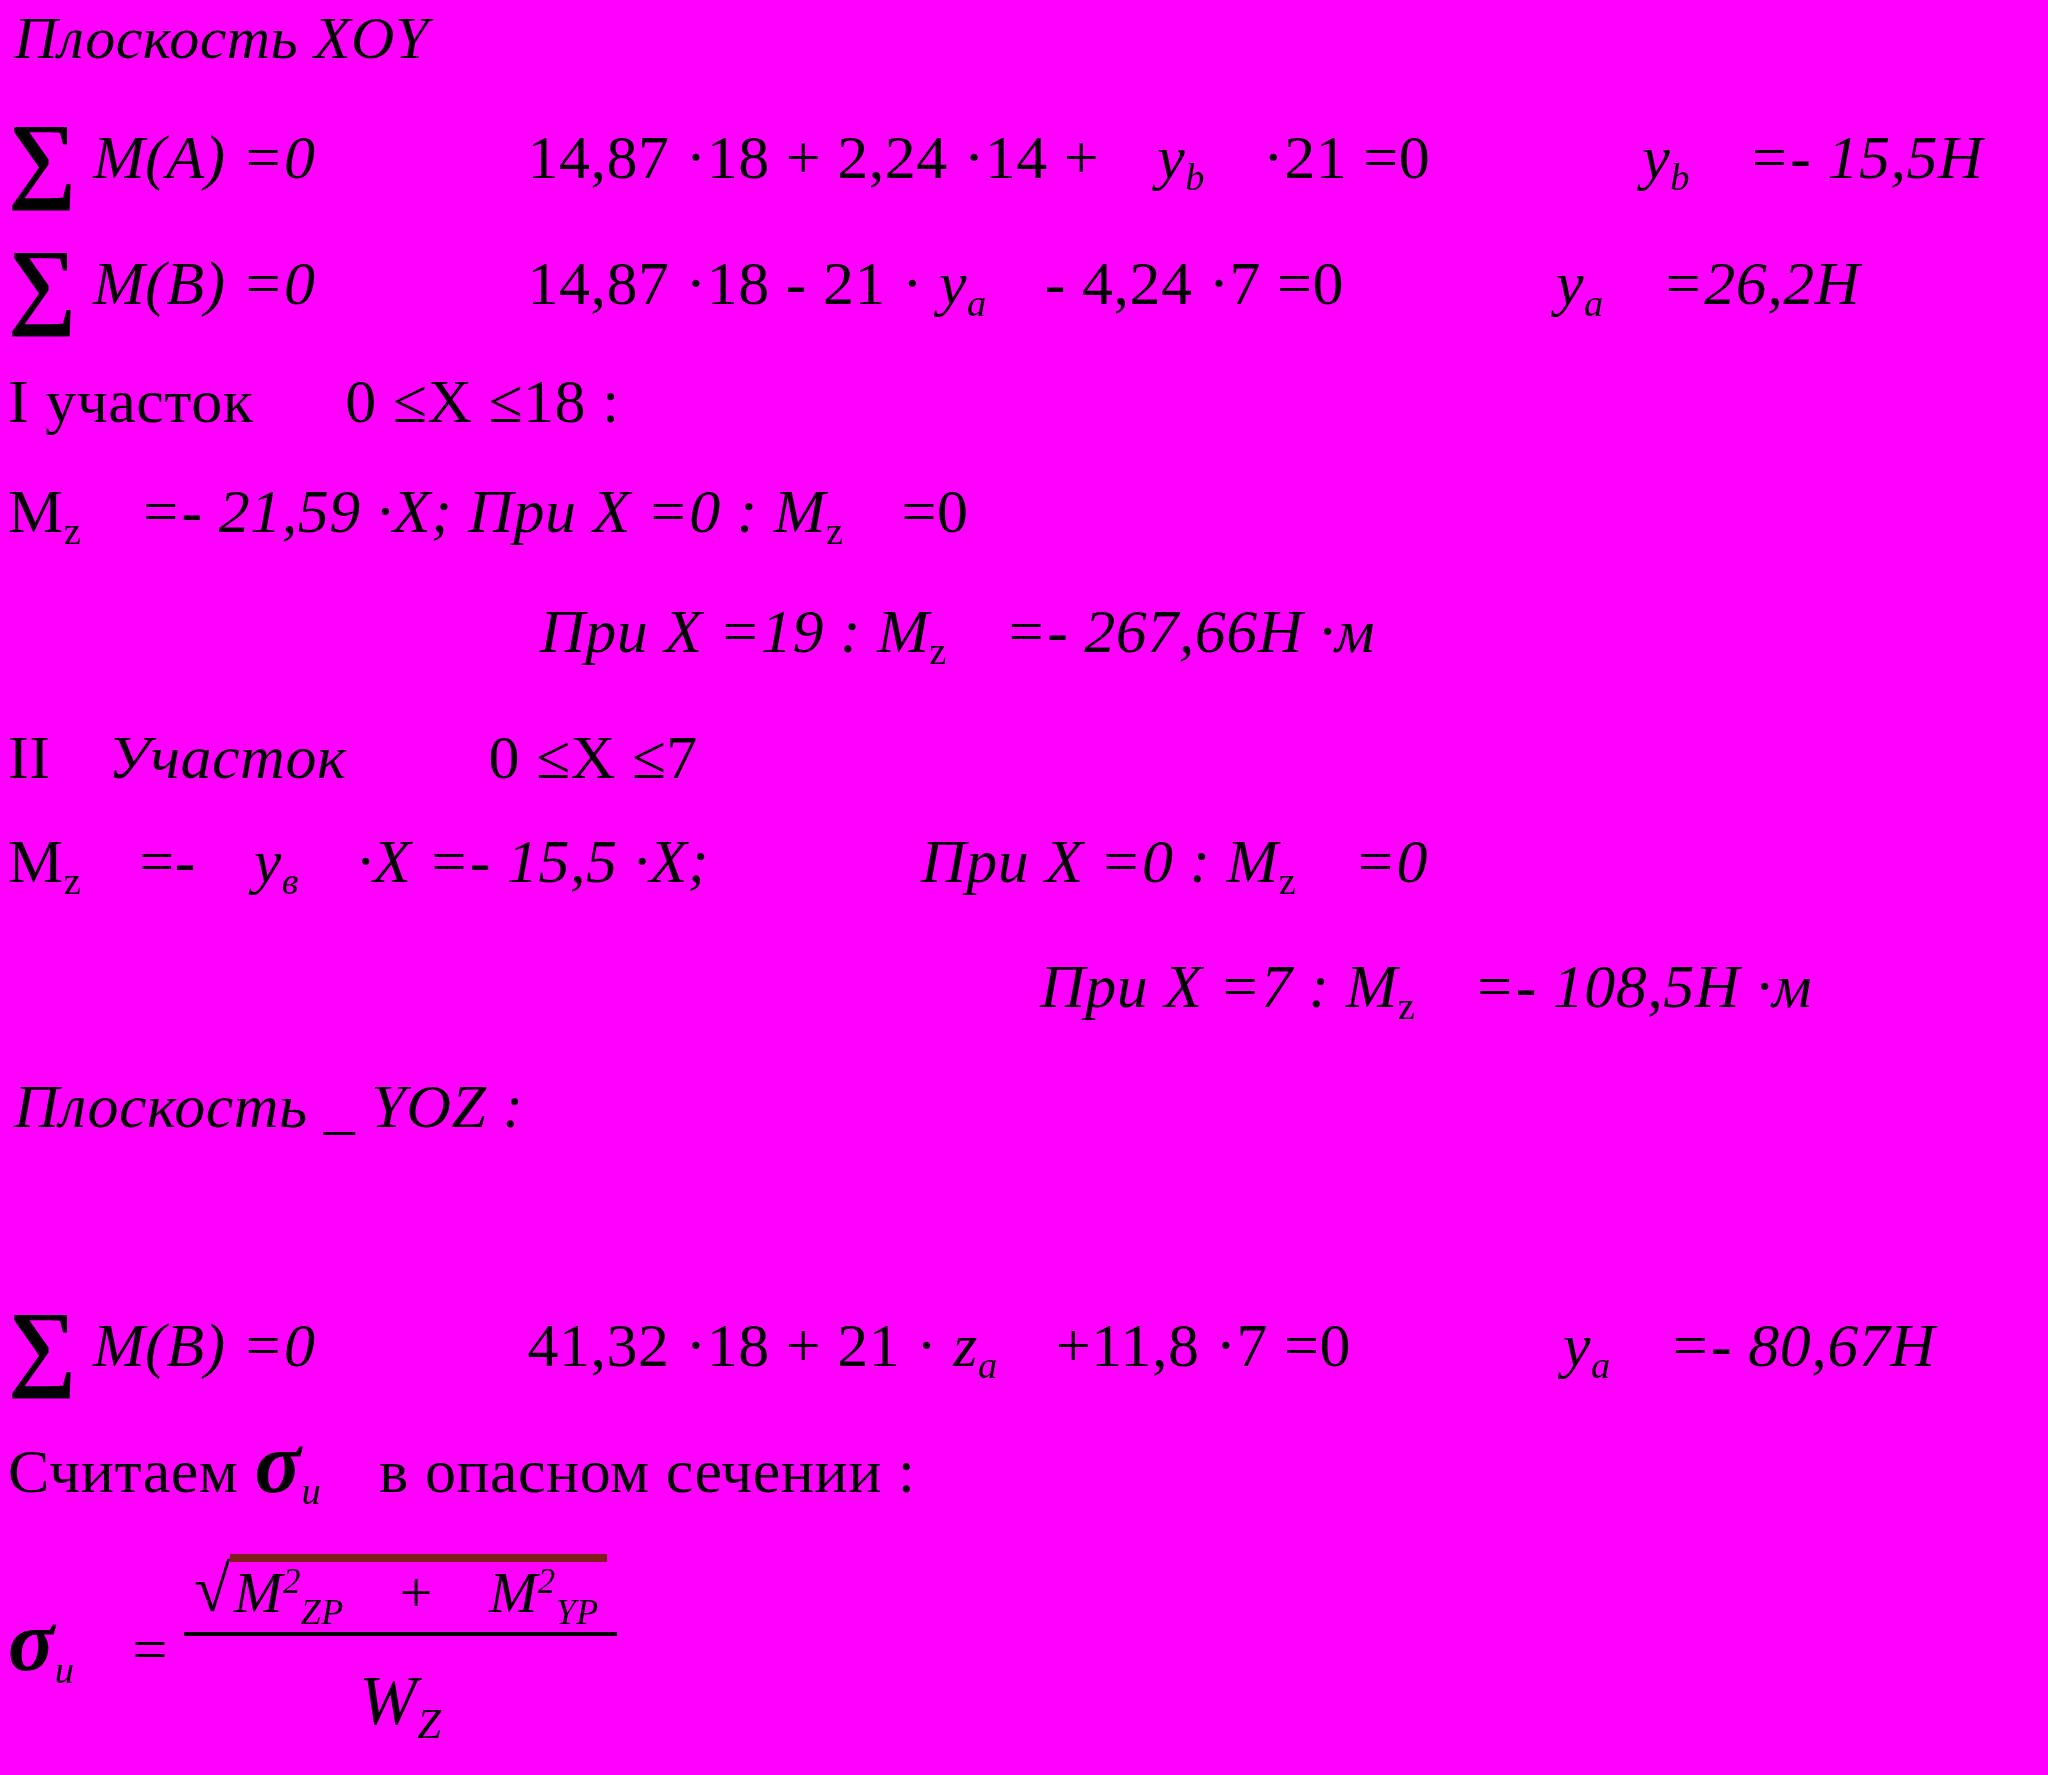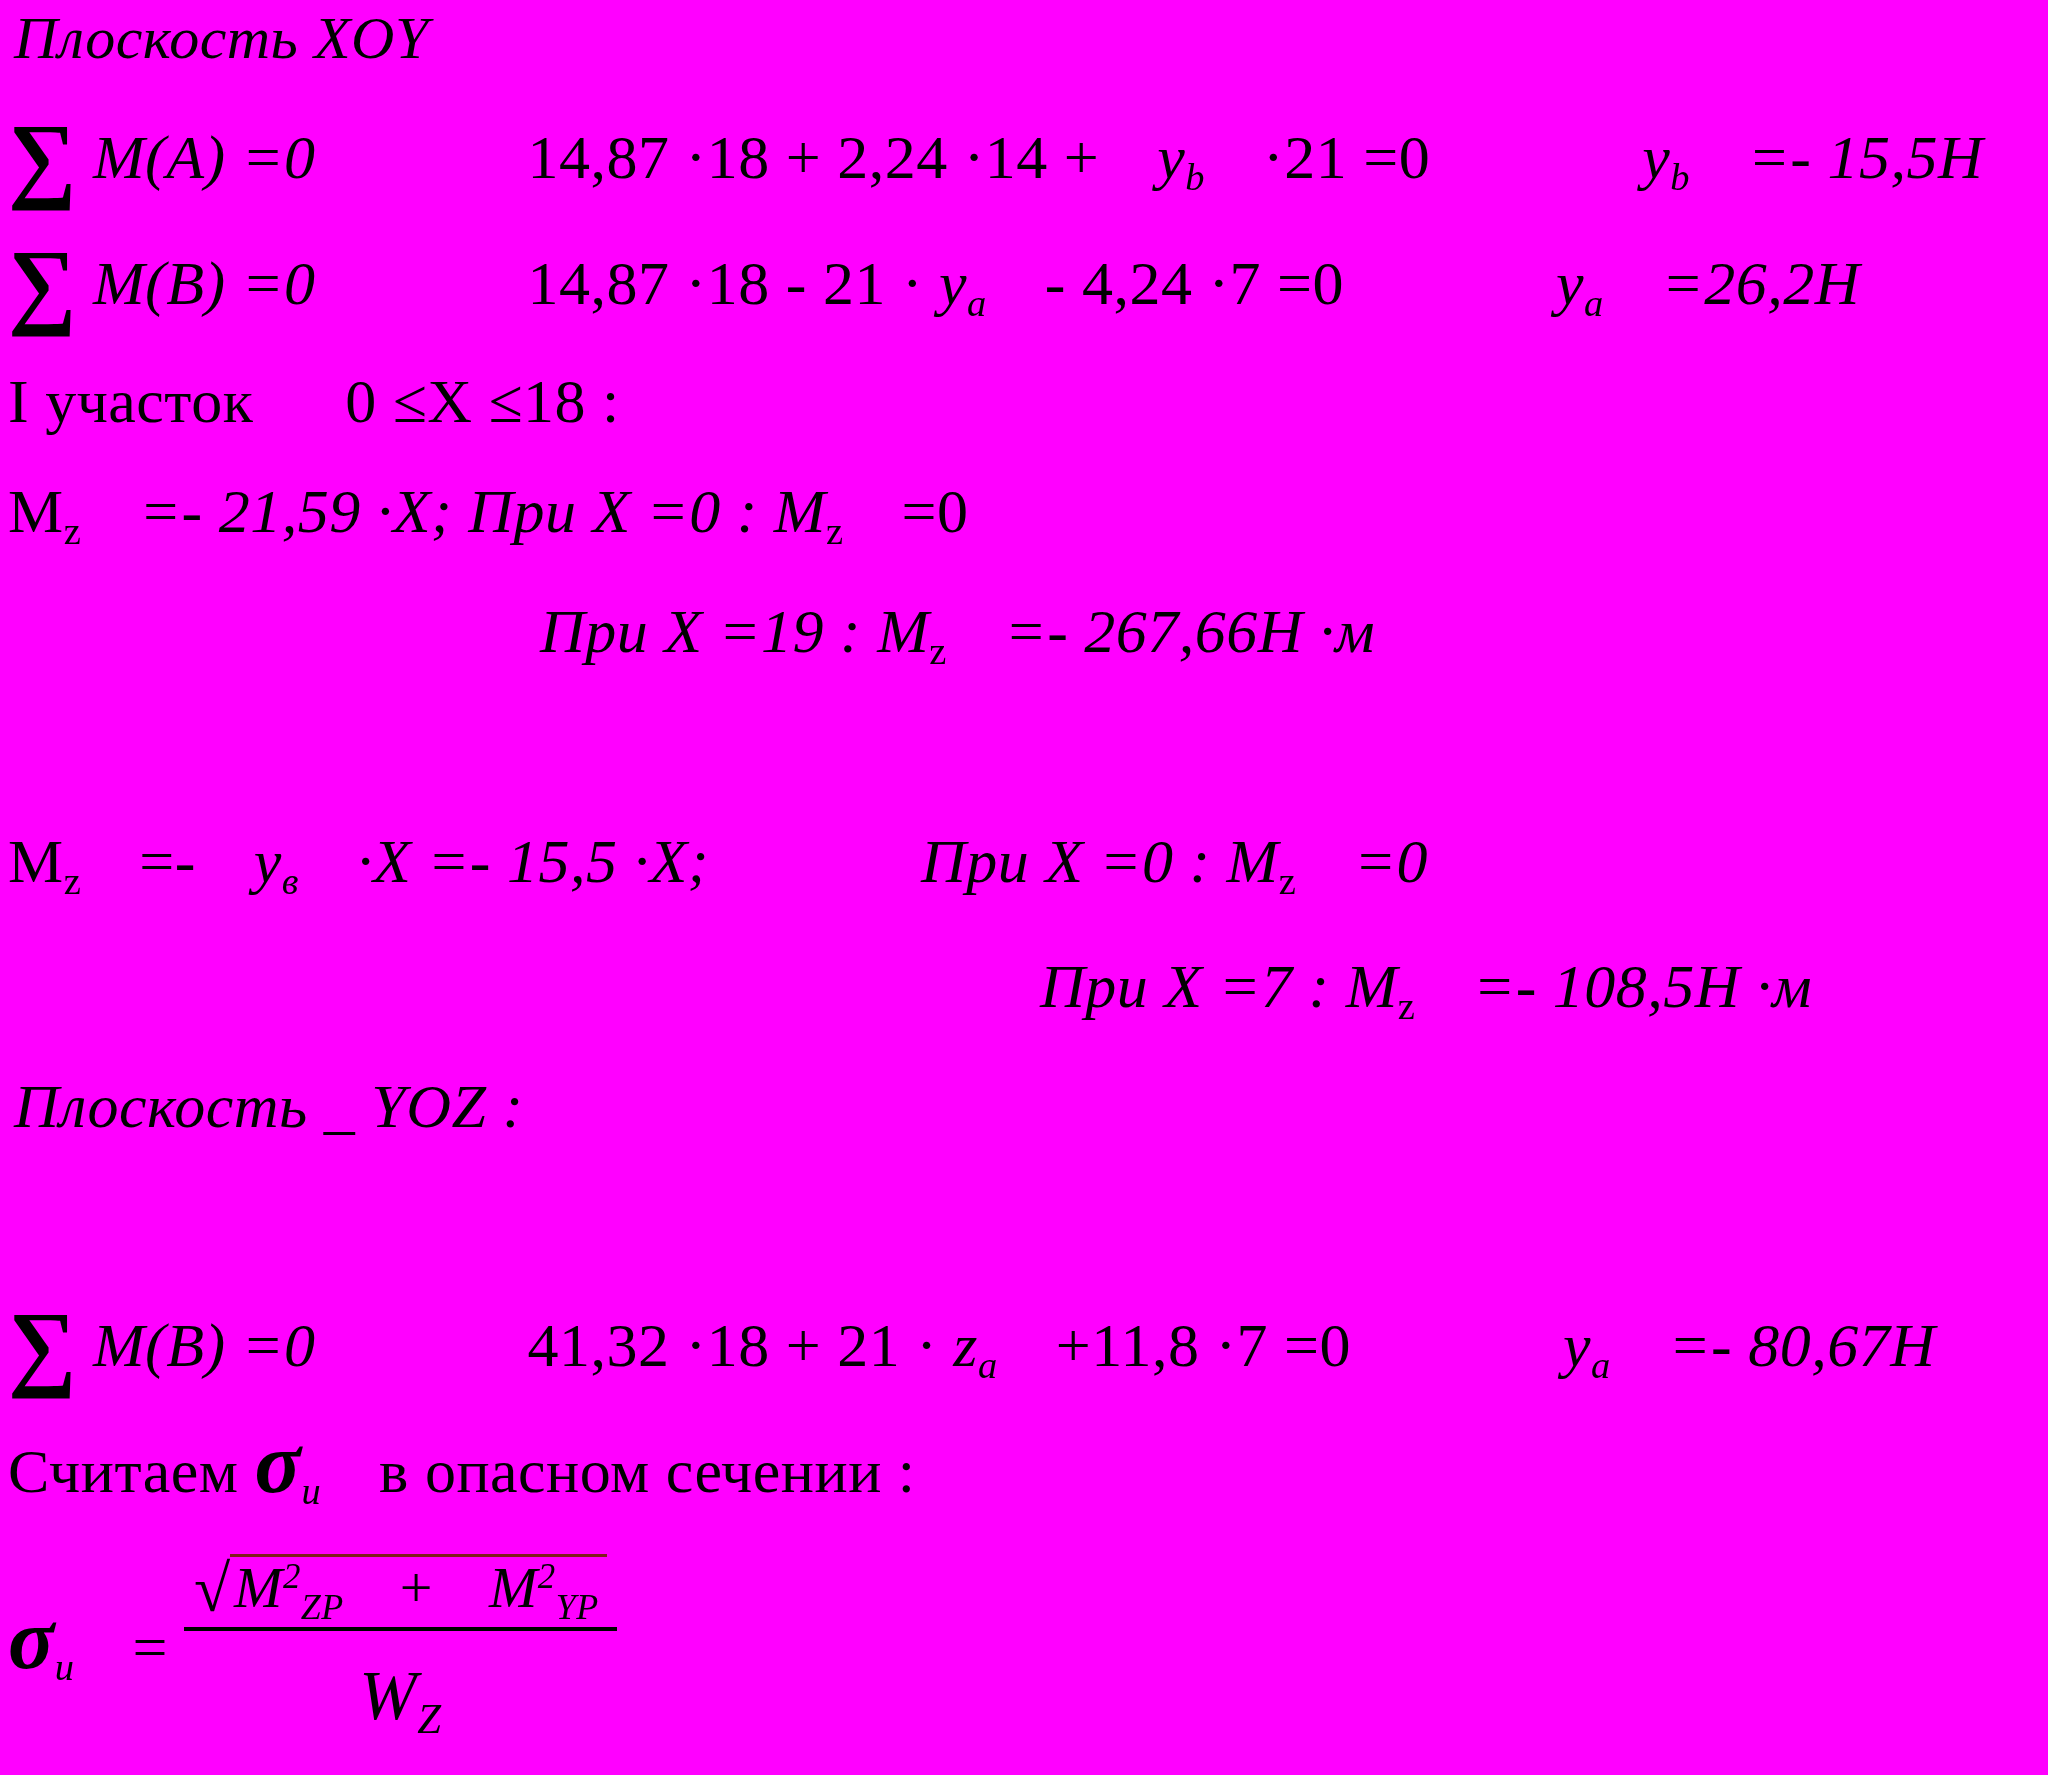--- a/index.html
+++ b/index.html
@@ -92,21 +92,21 @@
   }
   .radic .sign {
     position: absolute;
     left: 0;
     top: 2px;
     font-size: 66px;
     line-height: 1;
   }
   .radic .body {
     display: inline-block;
-    border-top: 3px solid #7f1d1d;
+    border-top: 8px solid #7f1d1d;
     padding: 2px 8px 0 4px;
   }
 </style>
 </head>
 <body>
 
 <div class="page">
 
   <div class="line it" style="left:14px; top:8px; font-size:60px;">Плоскость XOY</div>
 
@@ -152,20 +152,27 @@
     <span class="gap-s"></span>
     <span class="up">=0</span>
   </div>
 
   <div class="line" style="left:540px; top:600px;">
     <span class="it">При X =19 : M</span><sub class="up">z</sub>
     <span class="gap-s"></span>
     <span class="it">=- 267,66H ·м</span>
   </div>
 
+  <div class="line" style="left:8px; top:726px;">
+    <span class="up">II</span>
+    <span class="gap-s"></span>
+    <span class="it">Участок</span>
+    <span class="gap-l"></span>
+    <span class="up">0 ≤X ≤7</span>
+  </div>
 
   <div class="line" style="left:8px; top:830px;text-align:right;">
     <span class="up">M</span><sub class="up">z</sub>
     <span class="gap-s"></span>
     <span class="up">=-</span>
     <span class="gap-s"></span>
     <span class="it">y</span><sub>в</sub>
     <span class="gap-s"></span>
     <span class="it">·X =- 15,5 ·X;</span>
     <span class="gap-xl"></span>

